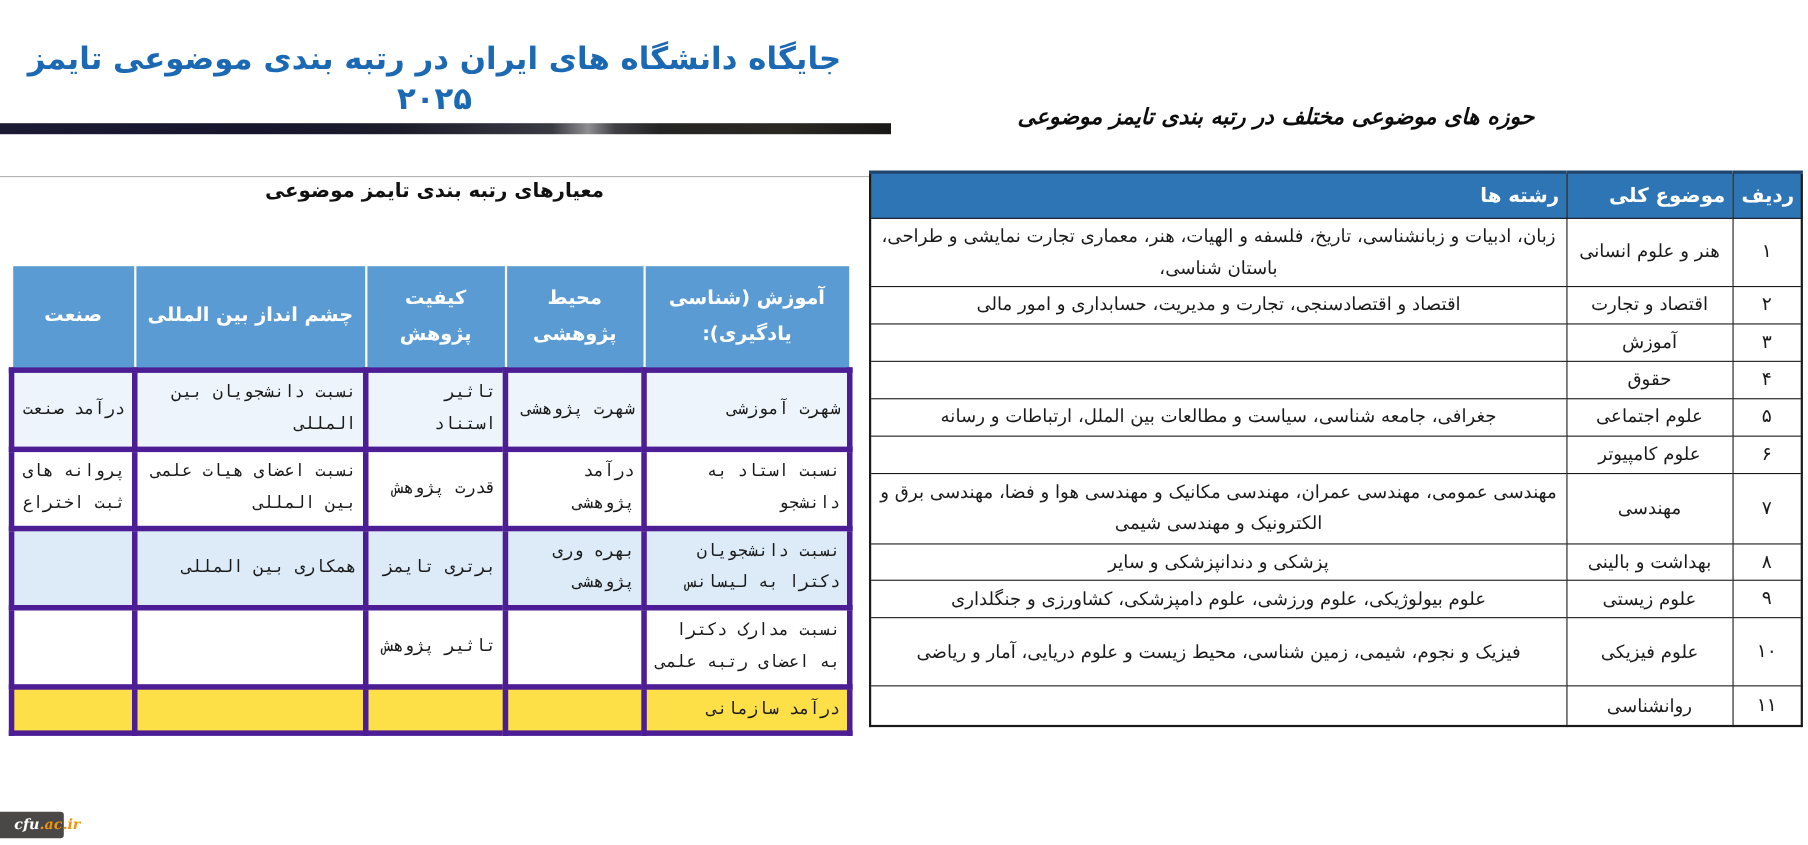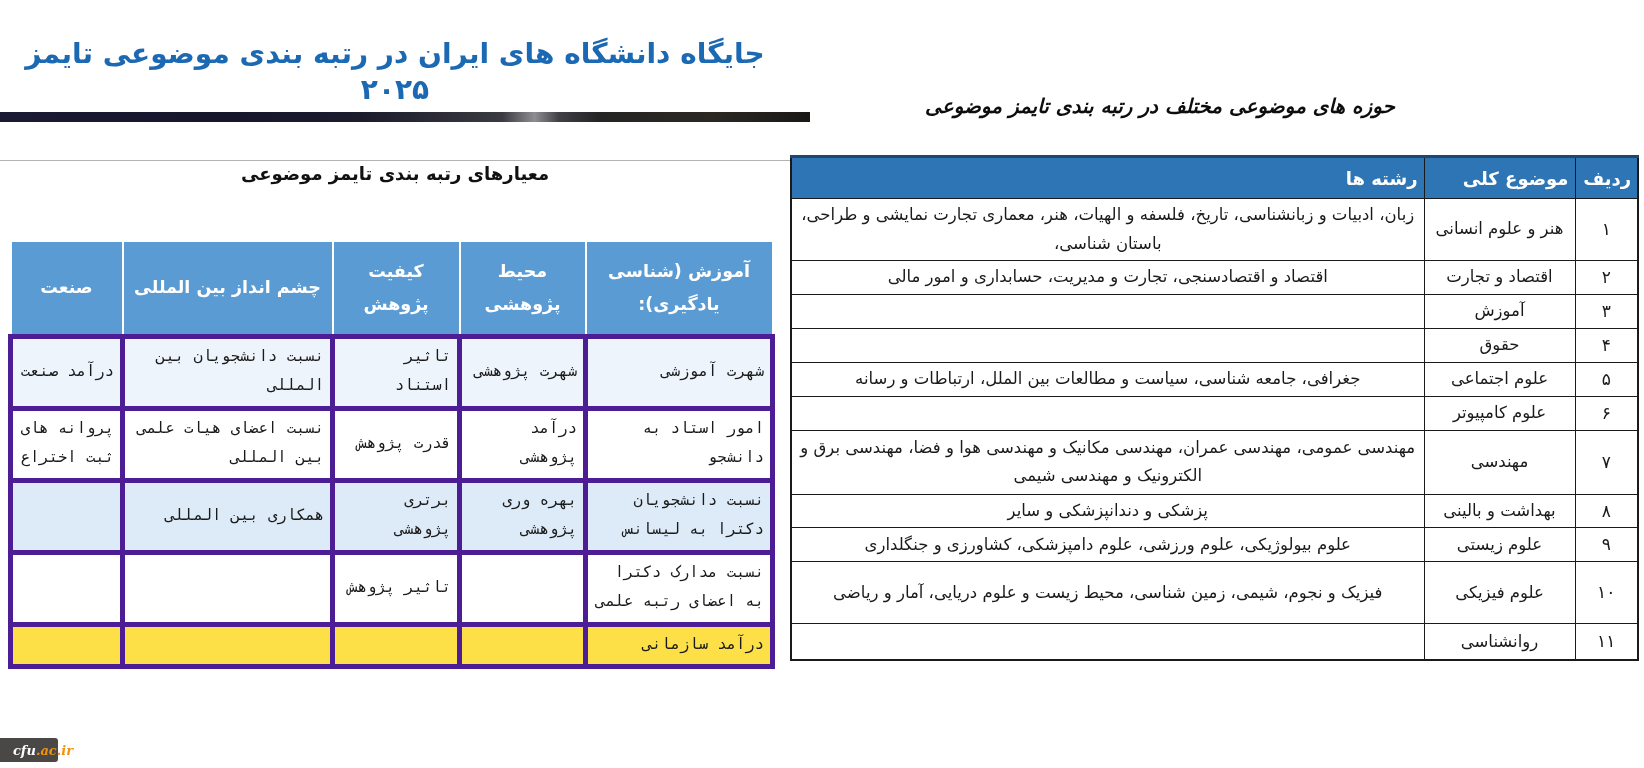--- a/index.html
+++ b/index.html
@@ -145,30 +145,30 @@
     </thead>
     <tbody>
         <tr>
           <td>شهرت آموزشی</td>
           <td>شهرت پژوهشی</td>
           <td>تاثیر استناد</td>
           <td>نسبت دانشجویان بین المللی</td>
           <td>درآمد صنعت</td>
         </tr>
         <tr>
-          <td>امور استاد به دانشجو</td>
+          <td>نسبت استاد به دانشجو</td>
           <td>درآمد پژوهشی</td>
           <td>قدرت پژوهش</td>
           <td>نسبت اعضای هیات علمی بین المللی</td>
           <td>پروانه های ثبت اختراع</td>
         </tr>
         <tr>
           <td>نسبت دانشجویان دکترا به لیسانس</td>
           <td>بهره وری پژوهشی</td>
-          <td>برتری پژوهشی</td>
+          <td>برتری تایمز</td>
           <td>همکاری بین المللی</td>
           <td></td>
         </tr>
         <tr>
           <td>نسبت مدارک دکترا به اعضای رتبه علمی</td>
           <td></td>
           <td>تاثیر پژوهش</td>
           <td></td>
           <td></td>
         </tr>

